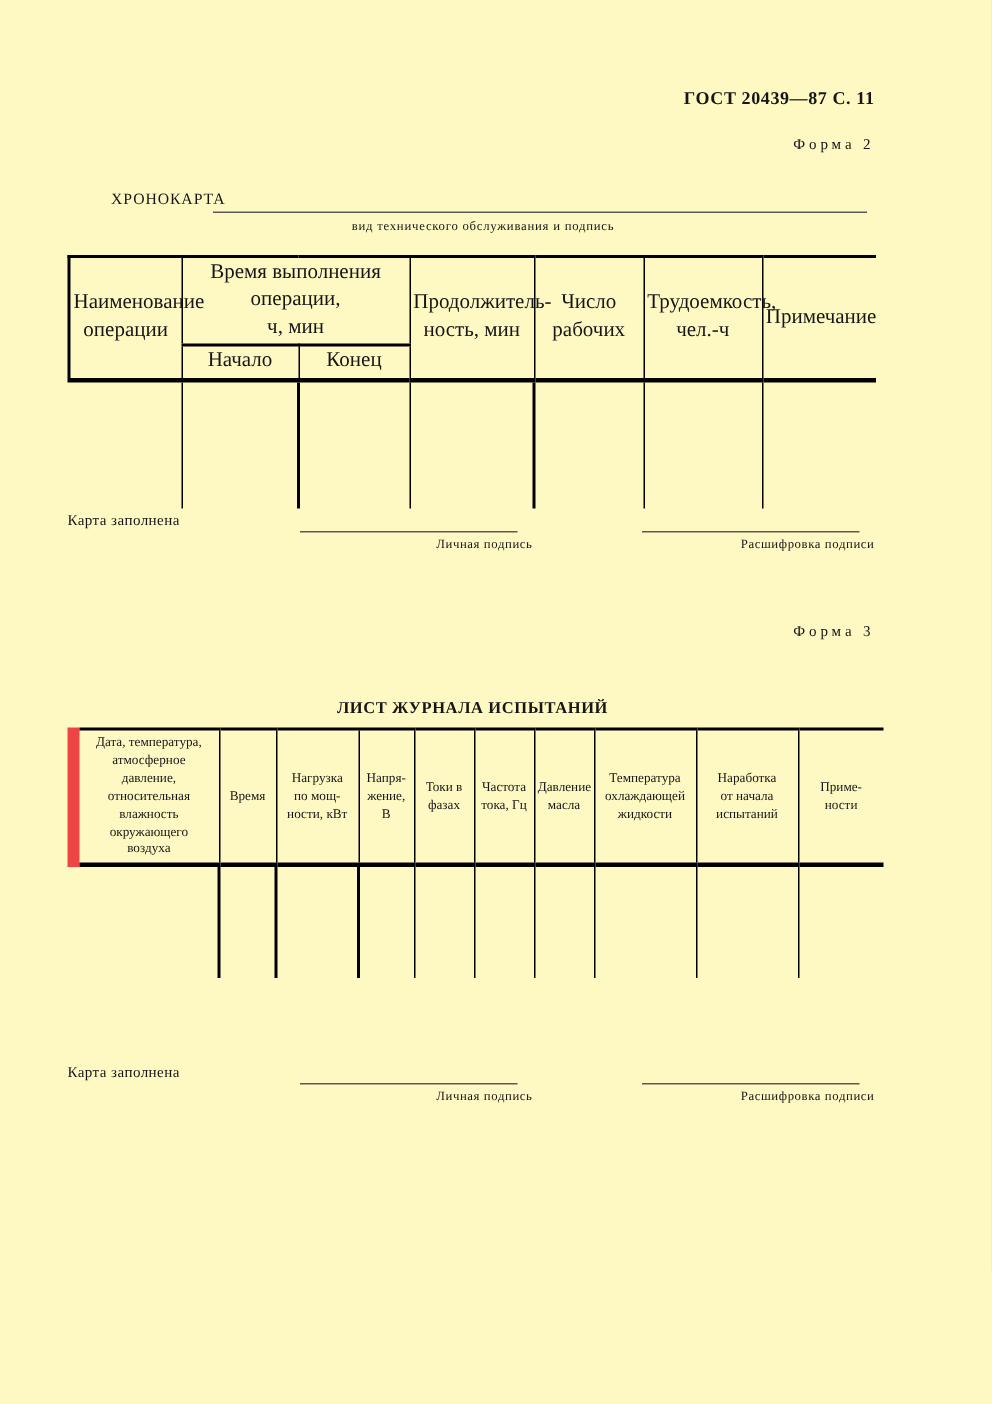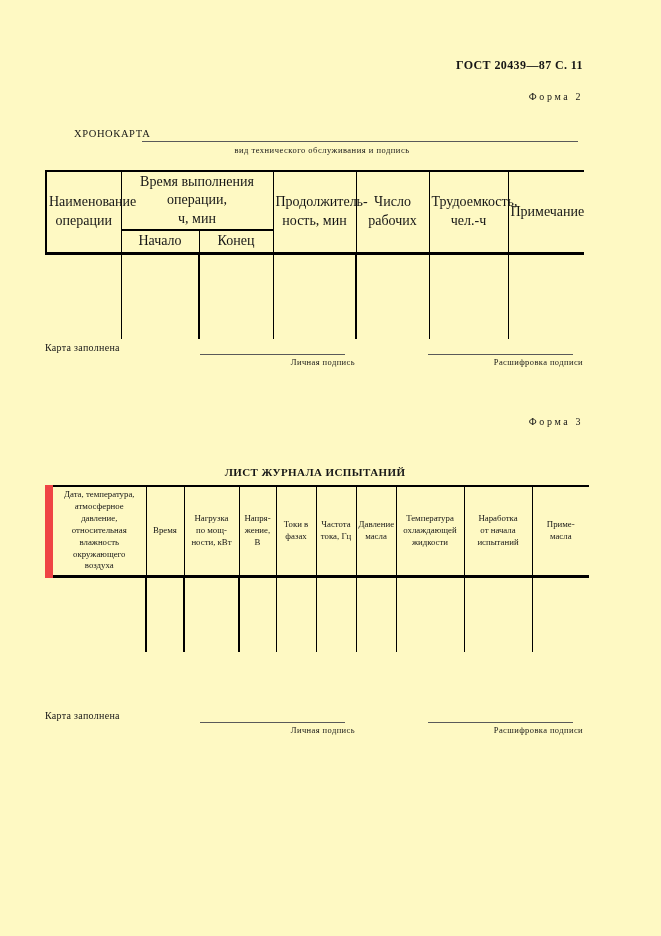--- a/index.html
+++ b/index.html
@@ -162,21 +162,21 @@
 тока, Гц</th>
         <th>Давление
 масла</th>
         <th>Температура
 охлаждающей
 жидкости</th>
         <th>Наработка
 от начала
 испытаний</th>
         <th class="last">Приме-
-масла</th>
+ности</th>
       </tr>
       <tr class="tbody-row">
         <td></td>
         <td></td>
         <td></td>
         <td></td>
         <td></td>
         <td></td>
         <td></td>
         <td></td>

